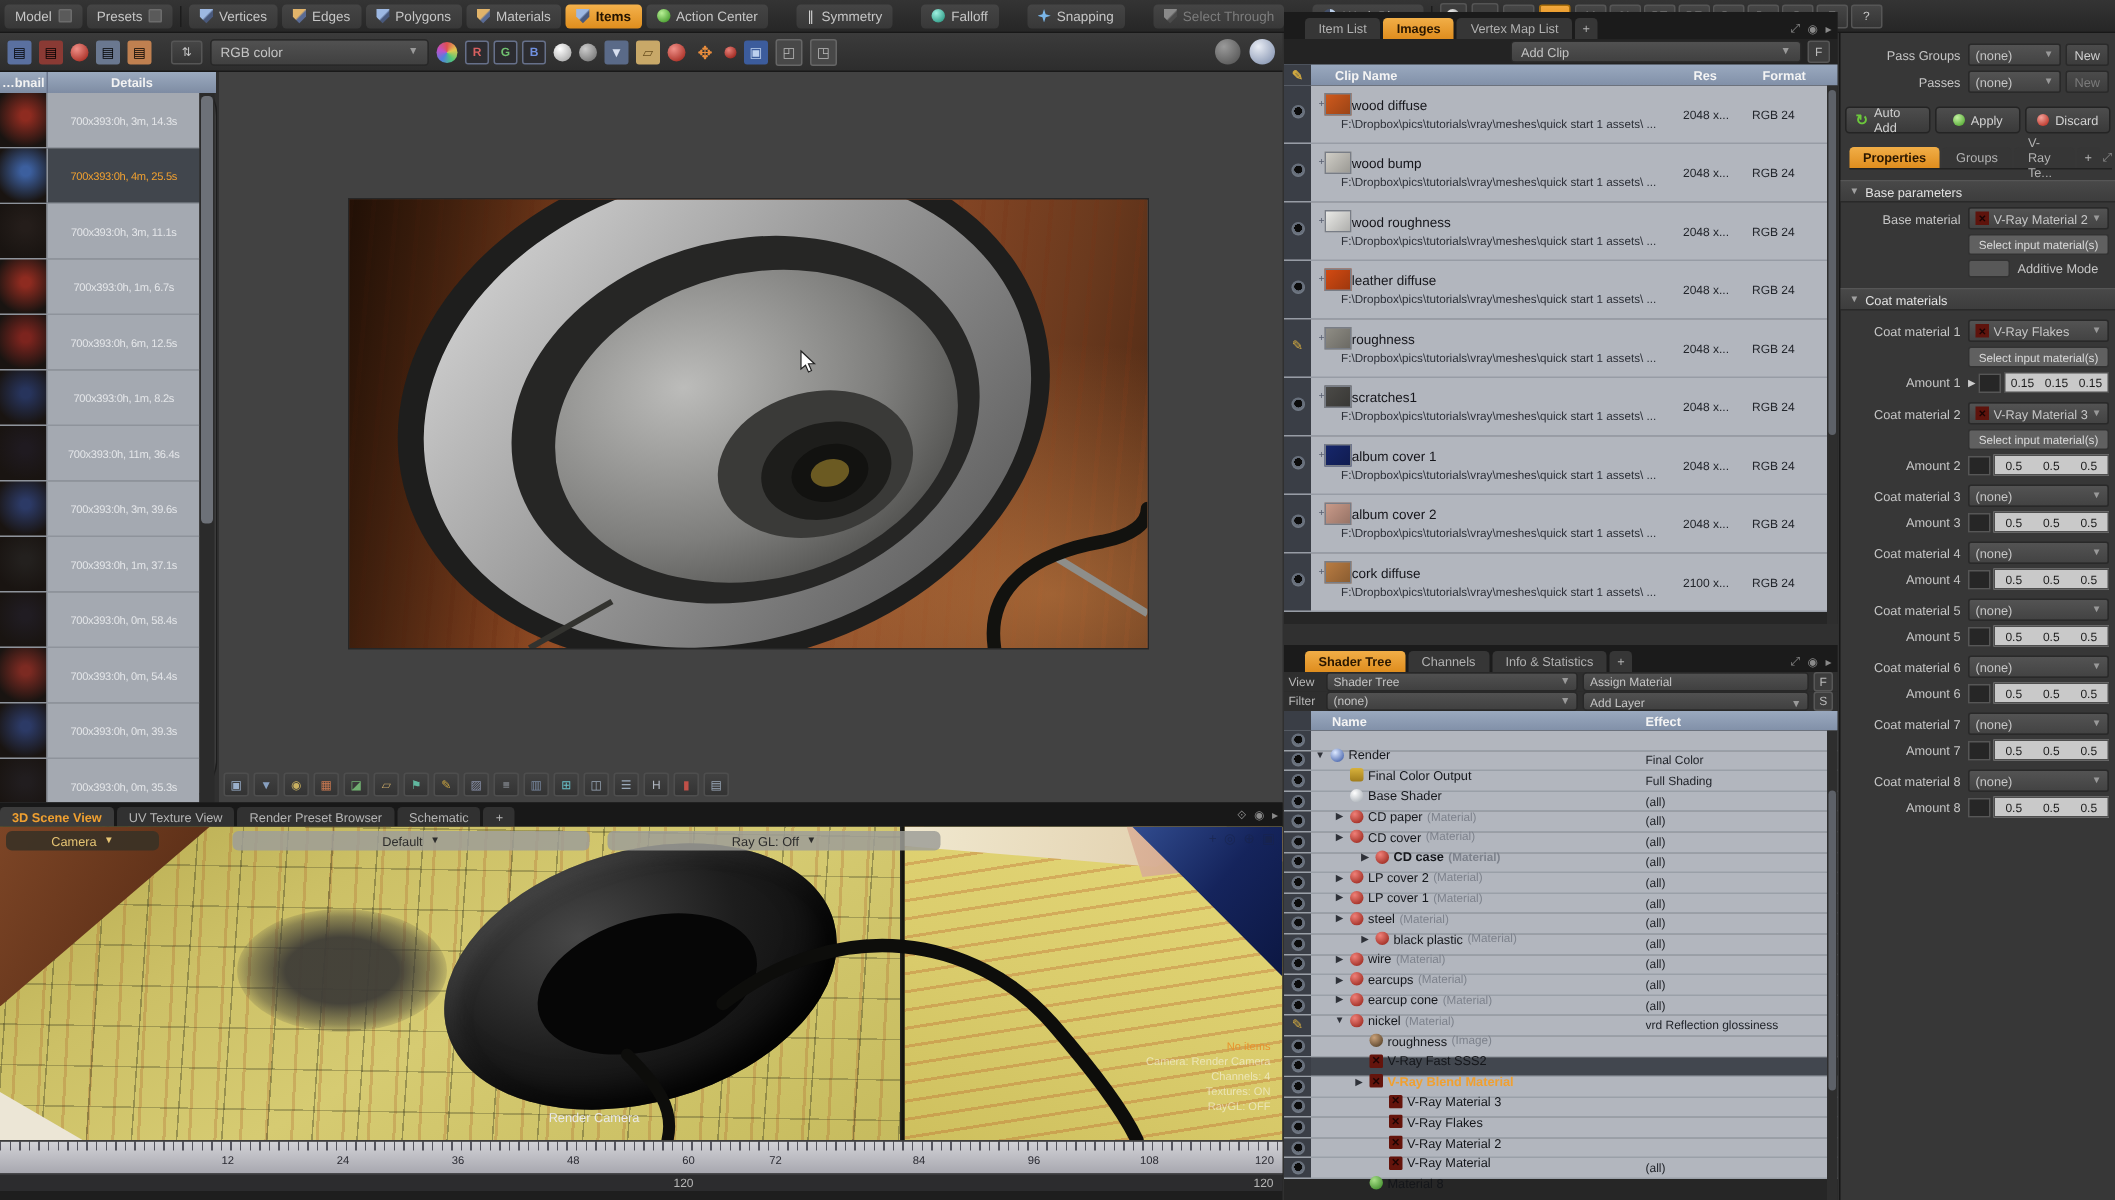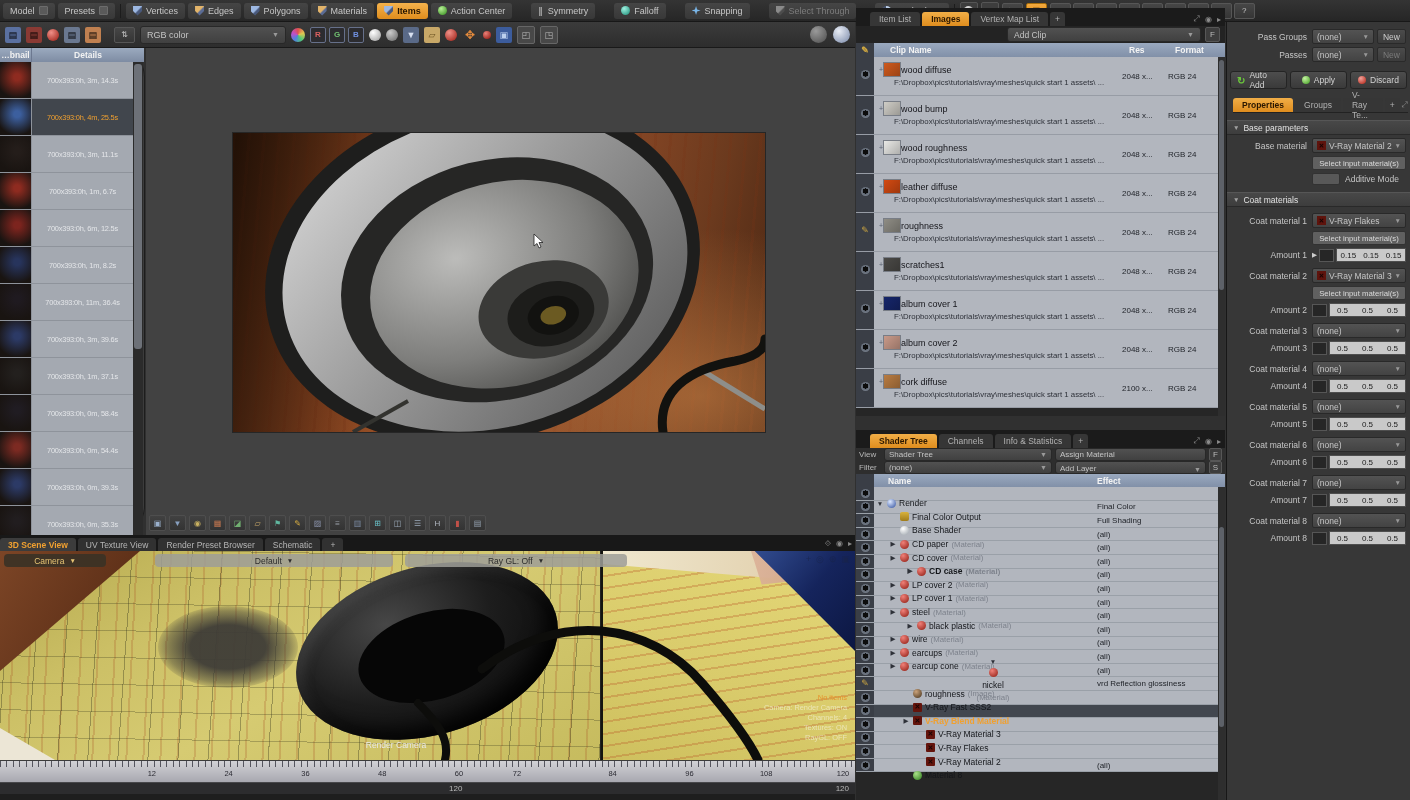--- a/index.html
+++ b/index.html
@@ -804,21 +804,21 @@
       <span class="sicon i-material"></span>
       <span class="sname">earcup cone</span>
       <span class="ssuffix">(Material)</span>
     </div>
     <div class="seffect">(all)</div>
   </div>
         <div class="srow">
     <div class="seye">
             <span class="eye"></span>
           </div>
-    <div class="snw" style="padding-left: 15px; flex-direction: column;">
+    <div class="snw" style="padding-left: 15px;">
       <span class="scaret">▼</span>
       <span class="sicon i-material"></span>
       <span class="sname">nickel</span>
       <span class="ssuffix">(Material)</span>
     </div>
     <div class="seffect">(all)</div>
   </div>
         <div class="srow">
     <div class="seye">
             <span class="pencil">✎</span>
@@ -880,20 +880,32 @@
     <div class="seffect"></div>
   </div>
         <div class="srow">
     <div class="seye">
             <span class="eye"></span>
           </div>
     <div class="snw" style="padding-left: 41px;">
       <span class="scaret"></span>
       <span class="sicon i-vray">✕</span>
       <span class="sname">V-Ray Material 2</span>
+      <span class="ssuffix"></span>
+    </div>
+    <div class="seffect"></div>
+  </div>
+        <div class="srow">
+    <div class="seye">
+            <span class="eye"></span>
+          </div>
+    <div class="snw" style="padding-left: 41px;">
+      <span class="scaret"></span>
+      <span class="sicon i-vray">✕</span>
+      <span class="sname">V-Ray Material</span>
       <span class="ssuffix"></span>
     </div>
     <div class="seffect"></div>
   </div>
         <div class="srow">
     <div class="seye">
             <span class="eye"></span>
           </div>
     <div class="snw" style="padding-left: 28px;">
       <span class="scaret"></span>

